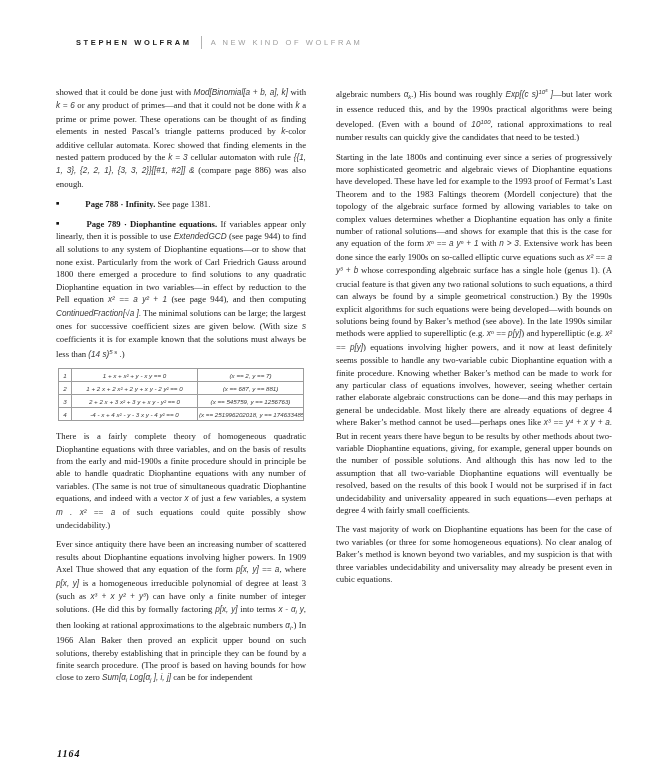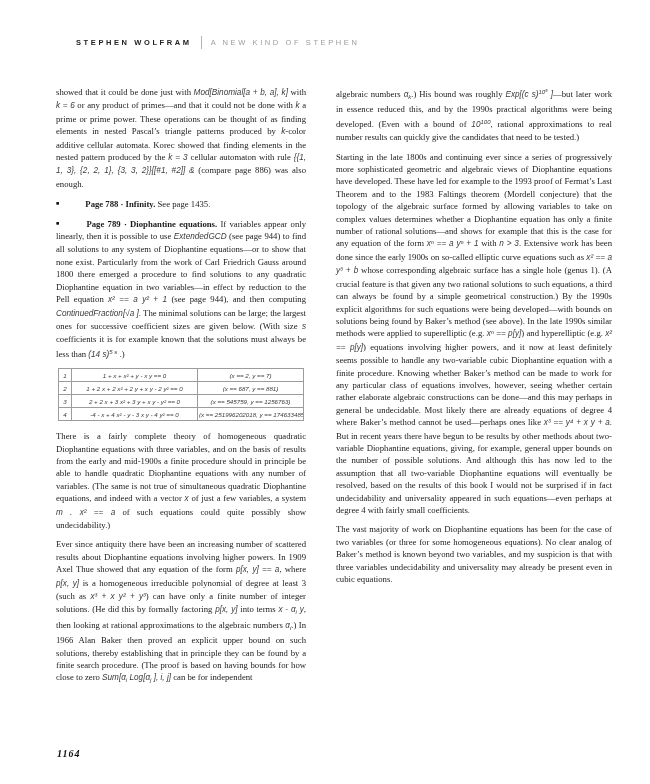--- a/index.html
+++ b/index.html
@@ -61,28 +61,28 @@
   }
 </style>
 </head>
 <body>
 
 <div class="page">
 
   <header class="header">
     <span class="author">STEPHEN WOLFRAM</span>
     <span class="divider"></span>
-    <span class="btitle">A NEW KIND OF STEPHEN</span>
+    <span class="btitle">A NEW KIND OF WOLFRAM</span>
   </header>
 
   <main class="columns">
 
     <section class="col col-left">
       <p class="para"><span class="seg-plain">showed that it could be done just with </span><span class="seg-code">Mod[Binomial[a + b, a], k]</span><span class="seg-plain"> with </span><span class="seg-code">k = 6</span><span class="seg-plain"> or any product of primes—and that it could not be done with </span><span class="seg-code">k</span><span class="seg-plain"> a prime or prime power. These operations can be thought of as finding elements in nested Pascal’s triangle patterns produced by </span><span class="seg-code">k</span><span class="seg-plain">-color additive cellular automata. Korec showed that finding elements in the nested pattern produced by the </span><span class="seg-code">k = 3</span><span class="seg-plain"> cellular automaton with rule </span><span class="seg-code">{{1, 1, 3}, {2, 2, 1}, {3, 3, 2}}[[#1, #2]] &amp;</span><span class="seg-plain"> (compare page 886) was also enough.</span></p>
-      <p class="para"><span class="seg-bullet">■</span><span class="seg-bold">Page 788 · Infinity.</span><span class="seg-plain"> See page 1435.</span></p>
+      <p class="para"><span class="seg-bullet">■</span><span class="seg-bold">Page 788 · Infinity.</span><span class="seg-plain"> See page 1381.</span></p>
       <p class="para"><span class="seg-bullet">■</span><span class="seg-bold">Page 789 · Diophantine equations.</span><span class="seg-plain"> If variables appear only linearly, then it is possible to use </span><span class="seg-code">ExtendedGCD</span><span class="seg-plain"> (see page 944) to find all solutions to any system of Diophantine equations—or to show that none exist. Particularly from the work of Carl Friedrich Gauss around 1800 there emerged a procedure to find solutions to any quadratic Diophantine equation in two variables—in effect by reduction to the Pell equation </span><span class="seg-code">x² == a y² + 1</span><span class="seg-plain"> (see page 944), and then computing </span><span class="seg-code">ContinuedFraction[√a ]</span><span class="seg-plain">. The minimal solutions can be large; the largest ones for successive coefficient sizes are given below. (With size </span><span class="seg-code">s</span><span class="seg-plain"> coefficients it is for example known that the solutions must always be less than </span><span class="seg-code">(14 s)</span><span class="seg-sup">5 s</span><span class="seg-plain"> .)</span></p>
       <table class="solutions-table">
         <tbody>
             <tr>
               <td>1</td>
               <td>1 + x + x² + y - x y == 0</td>
               <td>(x == 2, y == 7)</td>
             </tr>
             <tr>
               <td>2</td>

